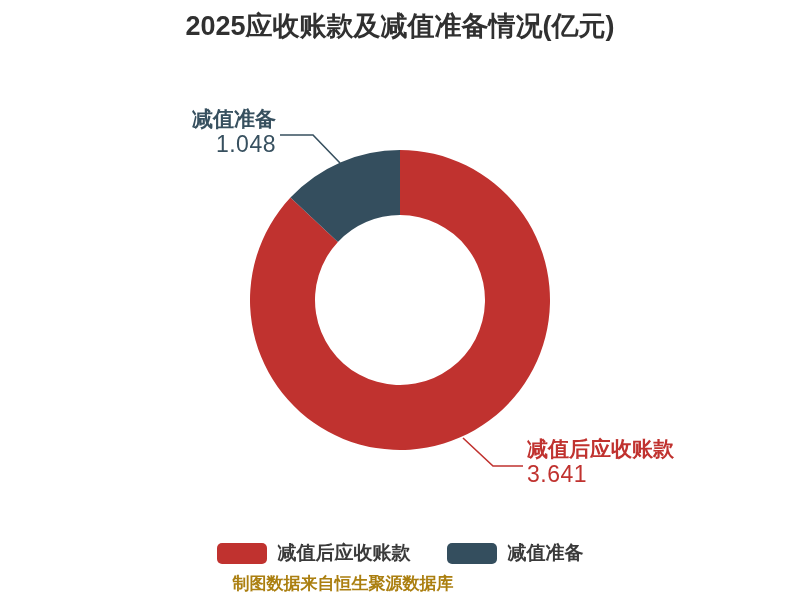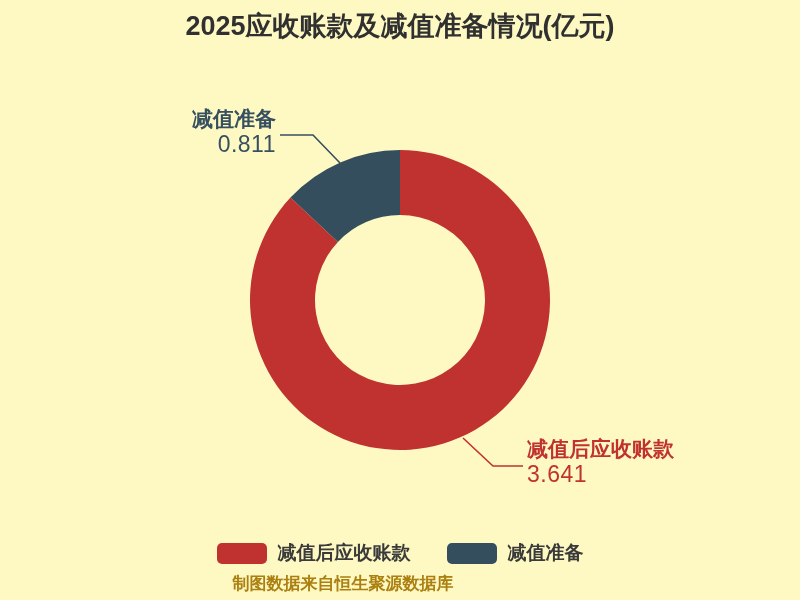--- a/index.html
+++ b/index.html
@@ -12,21 +12,21 @@
     height: 600px;
     overflow: hidden;
     font-family: "Liberation Sans", "DejaVu Sans", sans-serif;
     position: relative;
     -webkit-font-smoothing: antialiased;
   }
   #stage {
     position: relative;
     width: 800px;
     height: 600px;
-    background: #fef9c3;
+    background: #ffffff;
   }
 
   
   .chart-title {
     position: absolute;
     left: 0;
     top: 8px;
     width: 800px;
     text-align: center;
     font-size: 27px;
@@ -128,21 +128,21 @@
     <path id="slice-red" fill="#c0322f" stroke="none" d="M 400 150 A 150 150 0 1 1 290.4465441578558 197.54005507983447 L 337.9197083561183 241.93936454523953 A 85 85 0 1 0 400 215 Z"></path>
 
     <path id="slice-blue" fill="#344e5e" stroke="none" d="M 290.4465441578558 197.54005507983447 A 150 150 0 0 1 400 150 L 400 215 A 85 85 0 0 0 337.9197083561183 241.93936454523953 Z"></path>
 
     <polyline id="leader-blue" points="340,163 313,135 280,135" fill="none" stroke="#37505f" stroke-width="1.6"></polyline>
     <polyline id="leader-red" points="463,438 493,466 523,466" fill="none" stroke="#c0322f" stroke-width="1.6"></polyline>
   </svg>
 
   <div class="callout" id="callout-blue">
     <span class="lab">减值准备</span>
-    <span class="val">0.811</span>
+    <span class="val">1.048</span>
   </div>
 
   <div class="callout" id="callout-red">
     <span class="lab">减值后应收账款</span>
     <span class="val">3.641</span>
   </div>
 
   <div id="legend">
     <div class="legend-item">
       <span class="legend-swatch" style="background: rgb(192, 50, 47);"></span>

